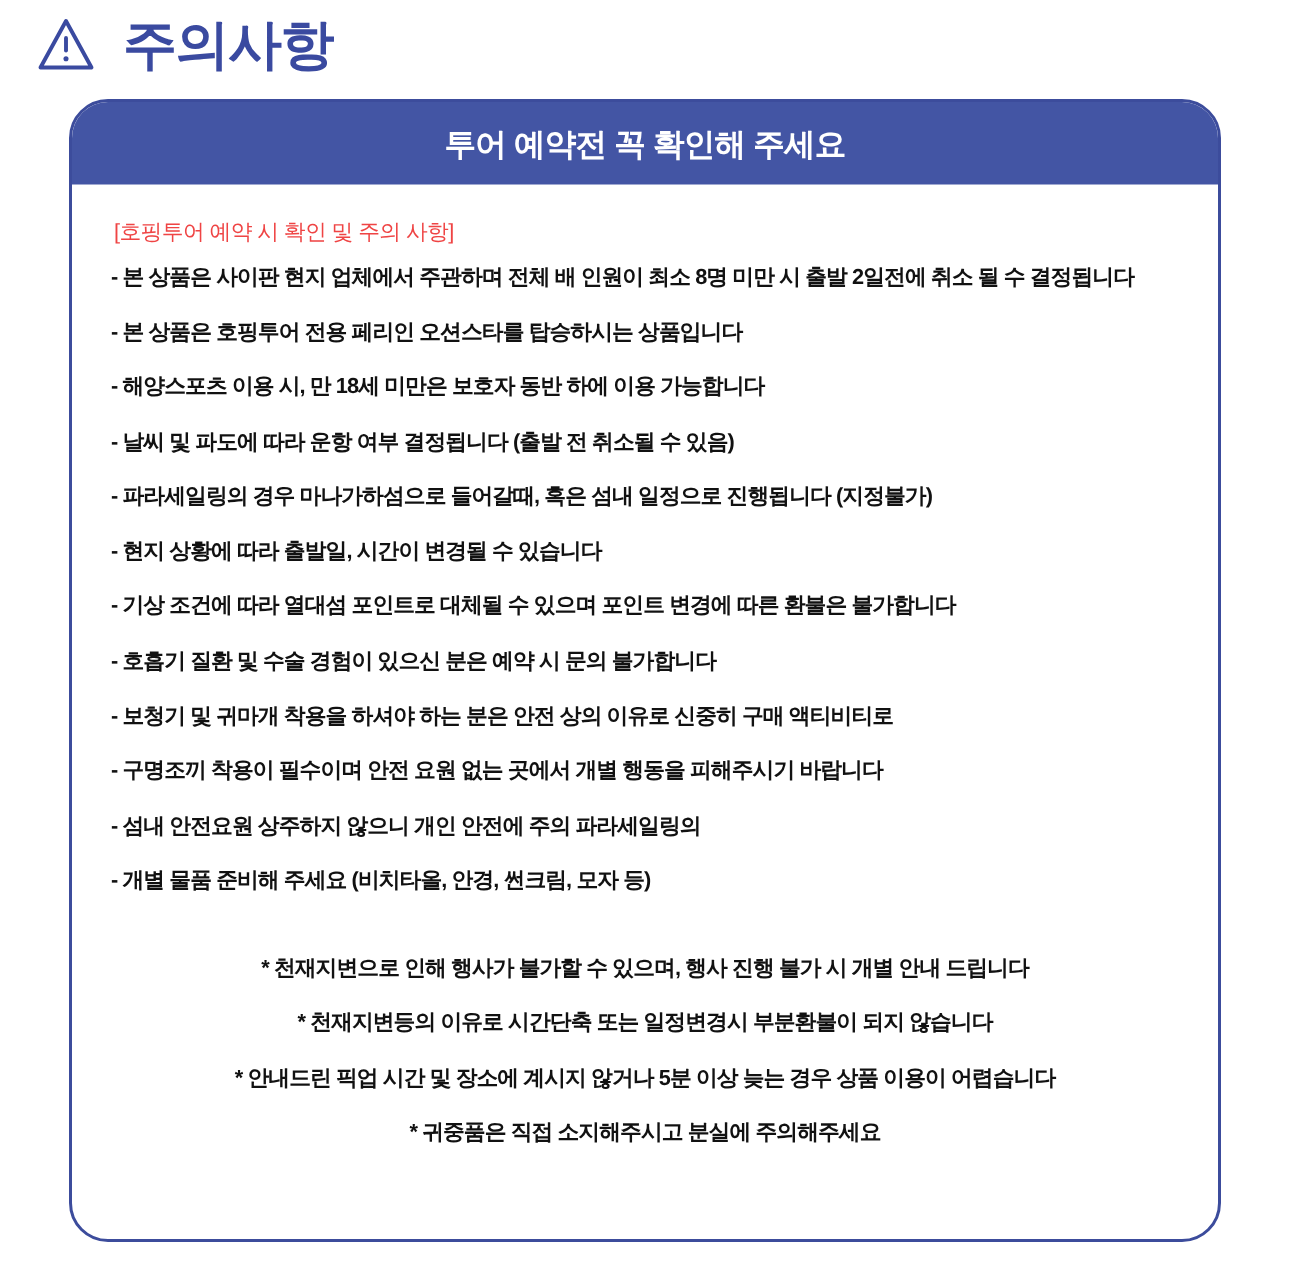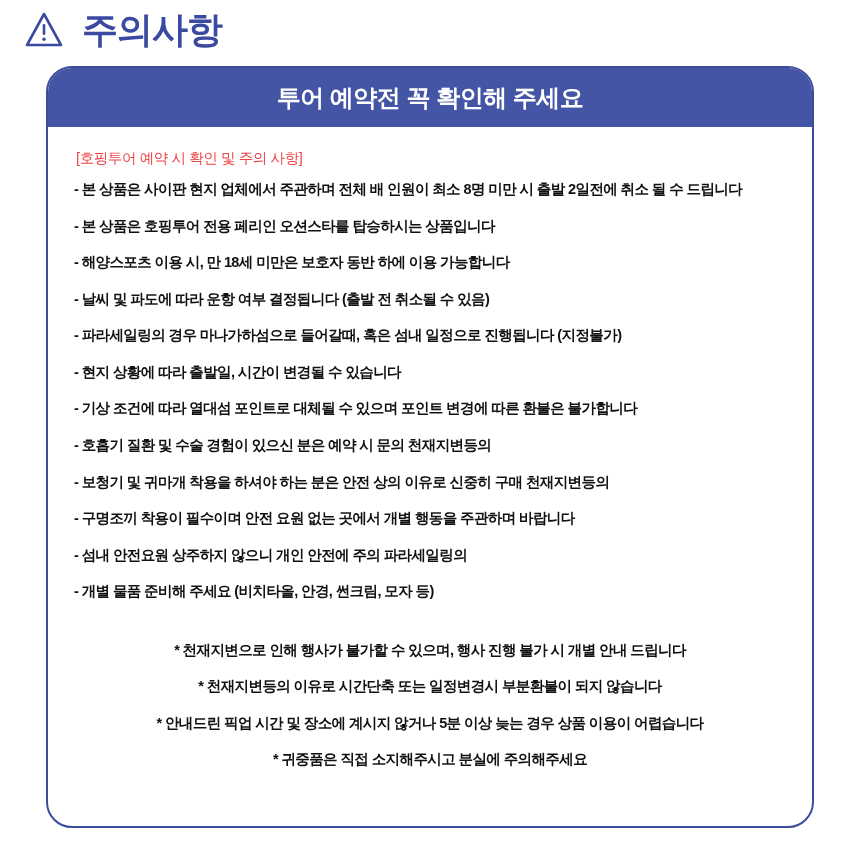--- a/index.html
+++ b/index.html
@@ -54,21 +54,21 @@
     box-sizing: border-box;
     border: 2px solid #3c4c9c;
     border-radius: 26px;
     background: #ffffff;
     overflow: hidden;
   }
   .notice-header {
     background: #4355a4;
     color: #ffffff;
     text-align: center;
-    font-size: 24px;
+    font-size: 21px;
     font-weight: bold;
     letter-spacing: -0.5px;
     padding: 14px 0 13px 0;
   }
   .notice-body {
     padding: 18px 26px 10px 26px;
   }
   .section-title {
     font-size: 14.5px;
     font-weight: normal;
@@ -125,30 +125,30 @@
     <div class="header-title">주의사항</div>
   </div>
 
   <div class="notice-box">
     <div class="notice-header">투어 예약전 꼭 확인해 주세요</div>
     <div class="notice-body">
 
       <div class="section-title">[호핑투어 예약 시 확인 및 주의 사항]</div>
 
       <ul class="bullet-list">
-        <li>- 본 상품은 사이판 현지 업체에서 주관하며 전체 배 인원이 최소 8명 미만 시 출발 2일전에 취소 될 수 드립니다</li>
+        <li>- 본 상품은 사이판 현지 업체에서 주관하며 전체 배 인원이 최소 8명 미만 시 출발 2일전에 취소 될 수 결정됩니다</li>
         <li>- 본 상품은 호핑투어 전용 페리인 오션스타를 탑승하시는 상품입니다</li>
         <li>- 해양스포츠 이용 시, 만 18세 미만은 보호자 동반 하에 이용 가능합니다</li>
         <li>- 날씨 및 파도에 따라 운항 여부 결정됩니다 (출발 전 취소될 수 있음)</li>
         <li>- 파라세일링의 경우 마나가하섬으로 들어갈때, 혹은 섬내 일정으로 진행됩니다 (지정불가)</li>
         <li>- 현지 상황에 따라 출발일, 시간이 변경될 수 있습니다</li>
         <li>- 기상 조건에 따라 열대섬 포인트로 대체될 수 있으며 포인트 변경에 따른 환불은 불가합니다</li>
-        <li>- 호흡기 질환 및 수술 경험이 있으신 분은 예약 시 문의 천재지변등의</li>
-        <li>- 보청기 및 귀마개 착용을 하셔야 하는 분은 안전 상의 이유로 신중히 구매 천재지변등의</li>
-        <li>- 구명조끼 착용이 필수이며 안전 요원 없는 곳에서 개별 행동을 주관하며 바랍니다</li>
+        <li>- 호흡기 질환 및 수술 경험이 있으신 분은 예약 시 문의 불가합니다</li>
+        <li>- 보청기 및 귀마개 착용을 하셔야 하는 분은 안전 상의 이유로 신중히 구매 액티비티로</li>
+        <li>- 구명조끼 착용이 필수이며 안전 요원 없는 곳에서 개별 행동을 피해주시기 바랍니다</li>
         <li>- 섬내 안전요원 상주하지 않으니 개인 안전에 주의 파라세일링의</li>
         <li>- 개별 물품 준비해 주세요 (비치타올, 안경, 썬크림, 모자 등)</li>
       </ul>
 
       <div class="gap"></div>
 
       <ul class="star-list">
         <li>* 천재지변으로 인해 행사가 불가할 수 있으며, 행사 진행 불가 시 개별 안내 드립니다</li>
         <li>* 천재지변등의 이유로 시간단축 또는 일정변경시 부분환불이 되지 않습니다</li>
         <li>* 안내드린 픽업 시간 및 장소에 계시지 않거나 5분 이상 늦는 경우 상품 이용이 어렵습니다</li>

